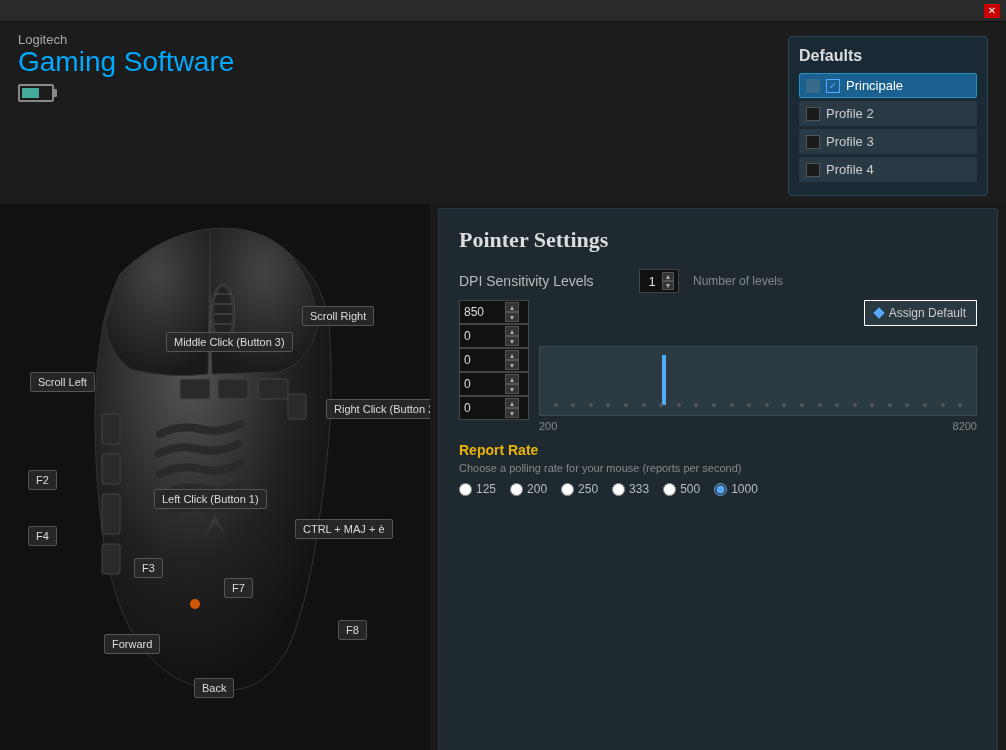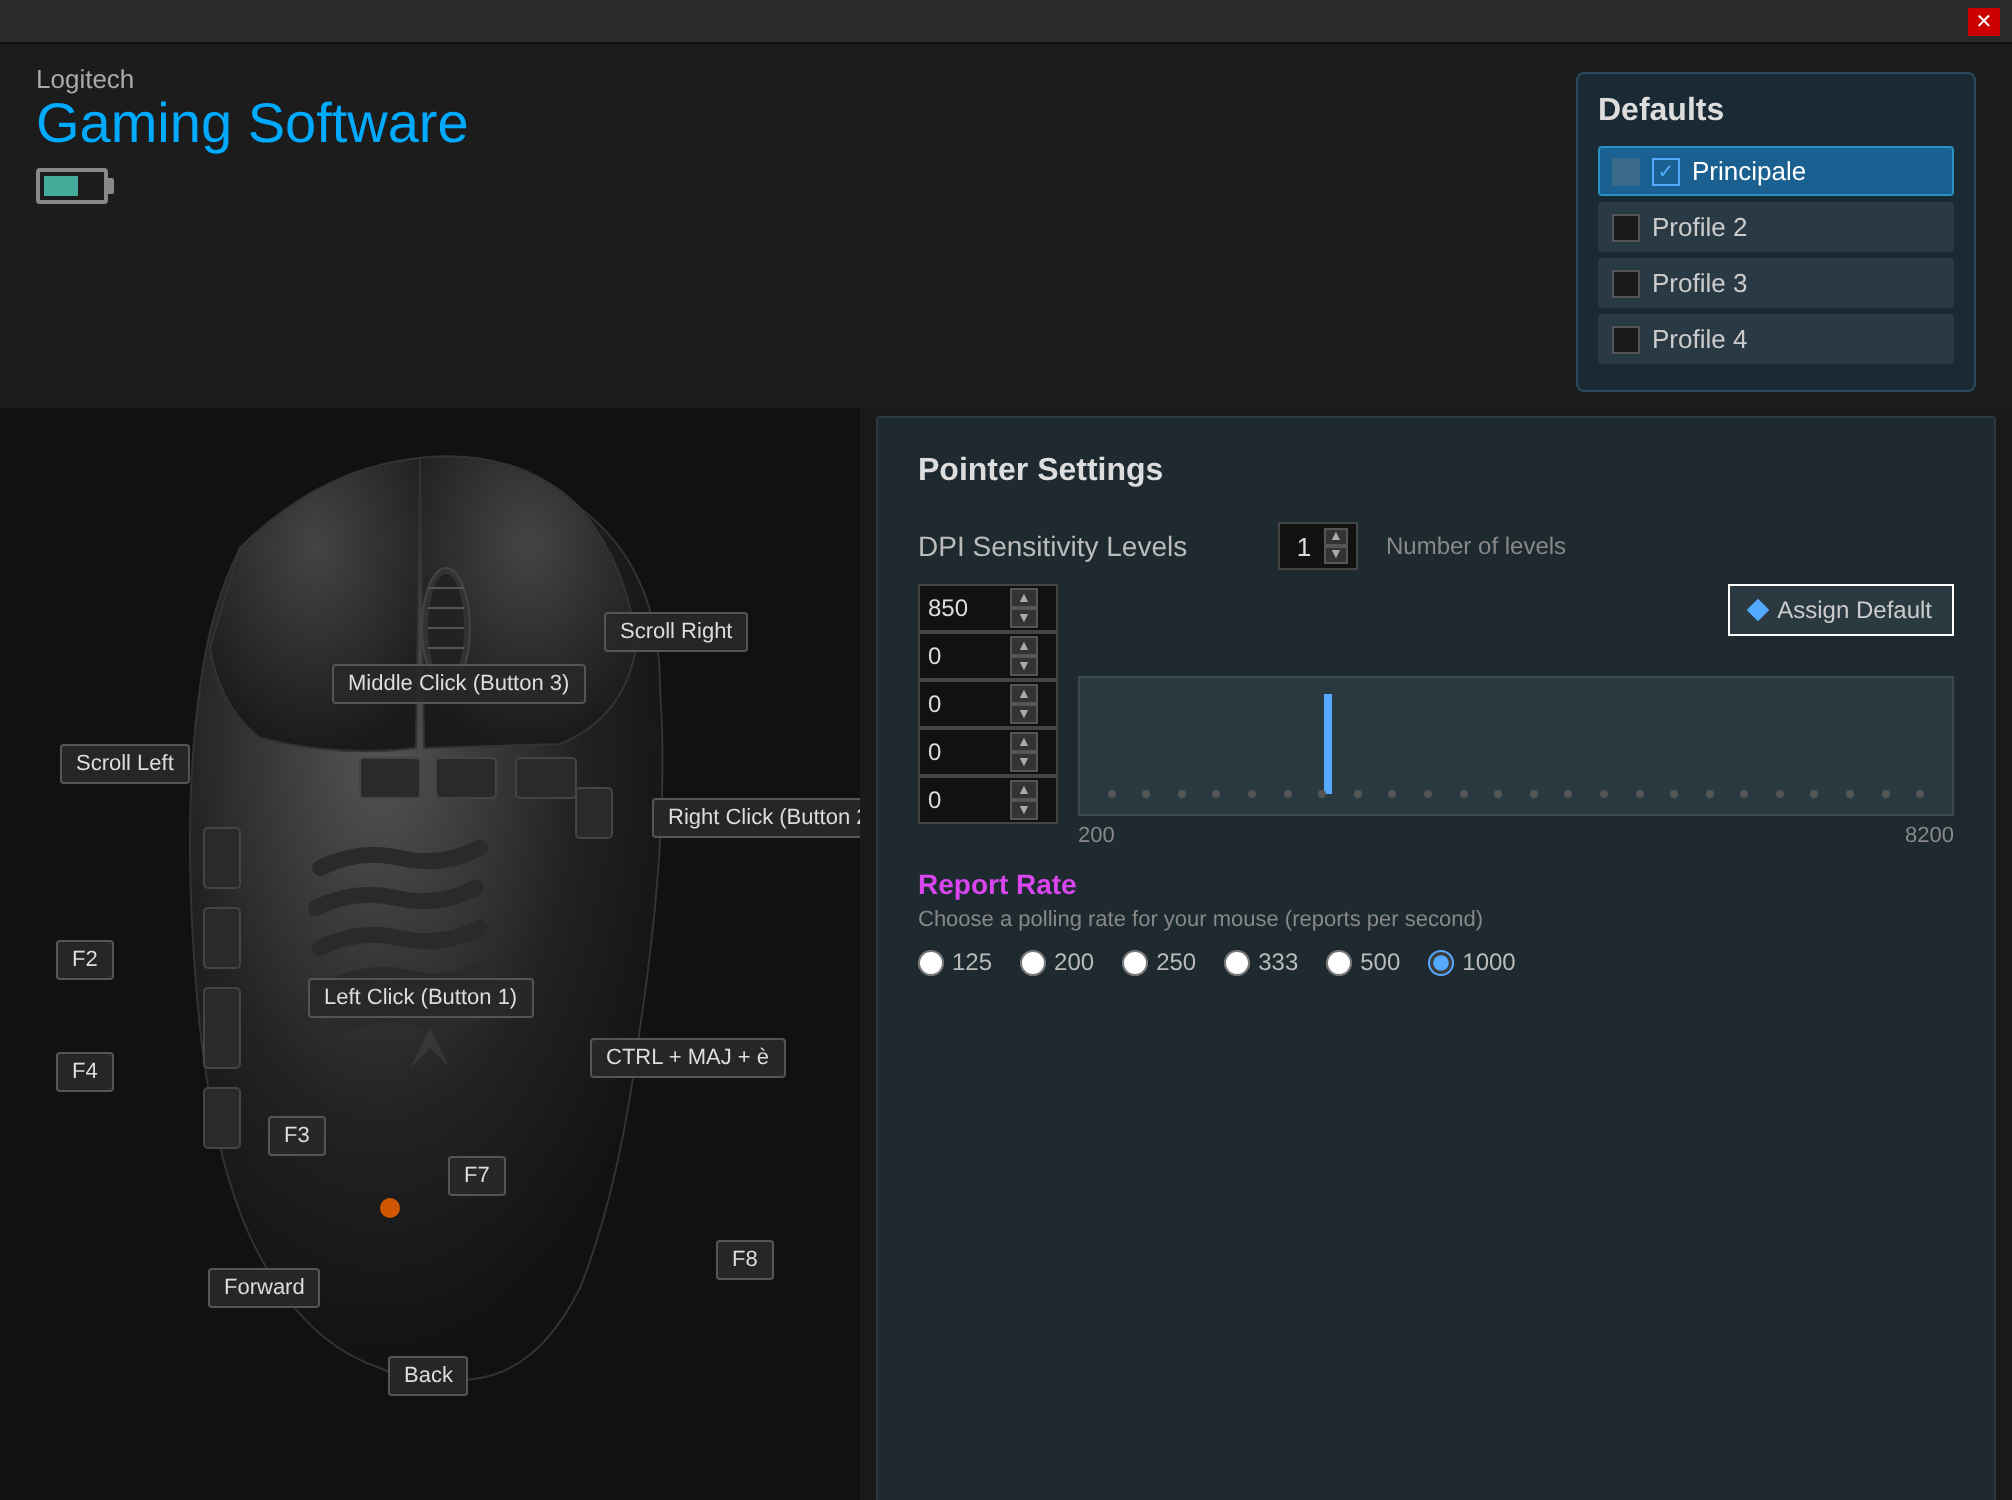--- a/index.html
+++ b/index.html
@@ -186,24 +186,25 @@
     #settings-panel {
       flex: 1;
       background: #1e2a30;
       border: 1px solid #2a3a44;
       margin: 4px 8px;
       border-radius: 2px;
       padding: 18px 20px;
       overflow-y: auto;
     }
     #settings-panel .section-title {
-      font-size: 16px;
+      font-size: 22px;
       color: #ddd;
       font-weight: bold;
       margin-bottom: 16px;
+      font-family: Liberation Serif, serif;
     }
 
     .dpi-row {
       display: flex;
       align-items: center;
       margin-bottom: 7px;
     }
     .dpi-label {
       font-size: 14px;
       color: #bbb;
@@ -334,21 +335,21 @@
       background: #5af;
       transform: rotate(45deg);
       margin-right: 6px;
     }
 
     .report-rate-section {
       margin-bottom: 12px;
     }
     .report-rate-section .sub-title {
       font-size: 14px;
-      color: #d946ef;
+      color: #eab308;
       font-weight: bold;
       margin-bottom: 4px;
     }
     .report-rate-section .sub-desc {
       font-size: 11px;
       color: #888;
       margin-bottom: 8px;
     }
     .radio-row {
       display: flex;
@@ -525,21 +526,21 @@
         <div class="mouse-label" style="top: 102px; left: 302px;">Scroll Right</div>
         <div class="mouse-label" style="top: 128px; left: 166px;">Middle Click (Button 3)</div>
         <div class="mouse-label" style="top: 168px; left: 30px;">Scroll Left</div>
         <div class="mouse-label" style="top: 195px; left: 326px;">Right Click (Button 2)</div>
         <div class="mouse-label" style="top: 266px; left: 28px;">F2</div>
         <div class="mouse-label" style="top: 285px; left: 154px;">Left Click (Button 1)</div>
         <div class="mouse-label" style="top: 315px; left: 295px;">CTRL + MAJ + è</div>
         <div class="mouse-label" style="top: 322px; left: 28px;">F4</div>
         <div class="mouse-label" style="top: 354px; left: 134px;">F3</div>
         <div class="mouse-label" style="top: 374px; left: 224px;">F7</div>
-        <div class="mouse-label" style="top: 416px; left: 358px;">F8</div>
+        <div class="mouse-label" style="top: 416px; left: 338px;">F8</div>
         <div class="mouse-label" style="top: 430px; left: 104px;">Forward</div>
         <div class="mouse-label" style="top: 474px; left: 194px;">Back</div>
       </div>
   </div>
 
   <div id="settings-panel">
     <div class="section-title">Pointer Settings</div>
 
     <div class="dpi-row">
       <span class="dpi-label">DPI Sensitivity Levels</span>

